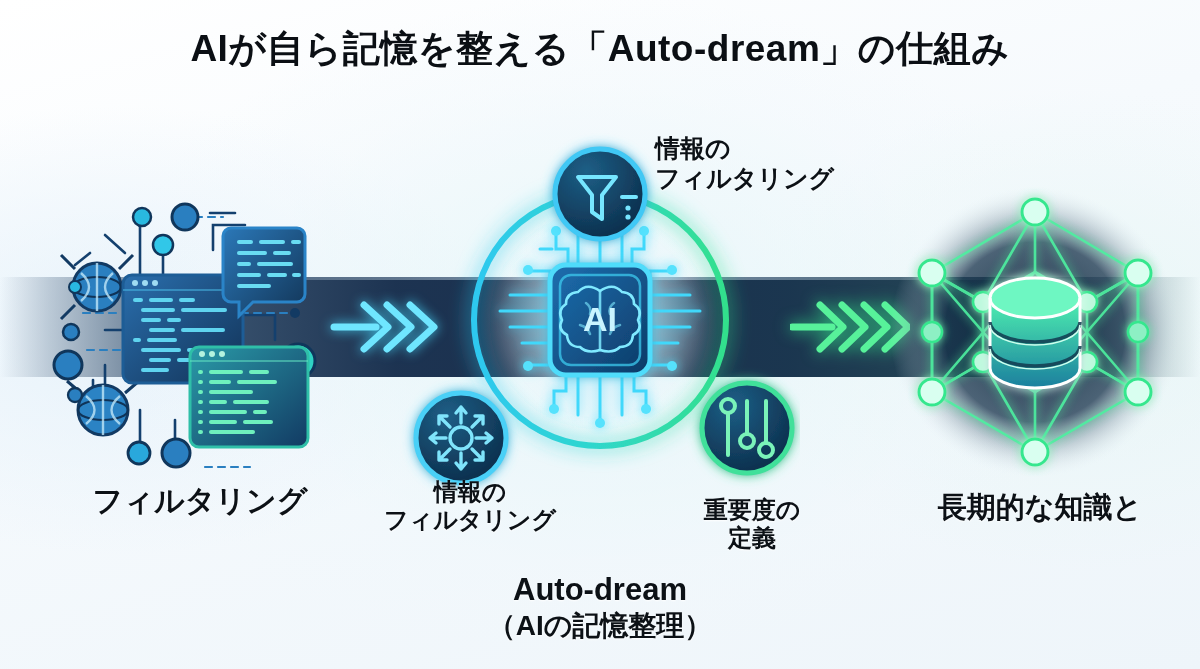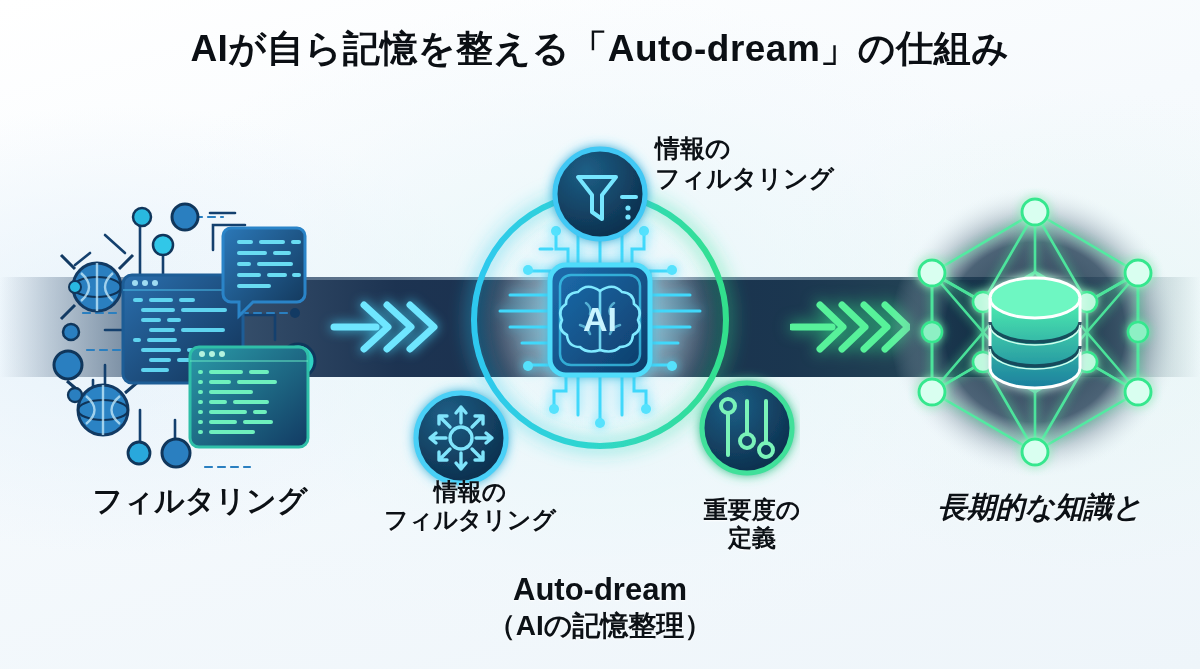--- a/index.html
+++ b/index.html
@@ -50,21 +50,21 @@
 
   
   .cluster-left{position:absolute;left:45px;top:195px;width:300px;height:290px;}
   .cluster-right{position:absolute;left:885px;top:180px;width:300px;height:300px;}
   .center-stage{position:absolute;left:400px;top:115px;width:400px;height:380px;}
 
   
   .cap{position:absolute;font-weight:bold;color:#0c1116;text-align:center;line-height:1.18;
        text-shadow:0 1px 2px rgba(255,255,255,.95);}
   .cap-left   {left:30px;  top:483px; width:340px; font-size:30px;}
-  .cap-right  {left:890px; top:490px; width:300px; font-size:29px;font-style:italic;}
+  .cap-right  {left:890px; top:490px; width:300px; font-size:29px;}
   .cap-filter-top{left:655px; top:134px; width:230px; font-size:25px; text-align:left;}
   .cap-filter-bot{left:370px; top:478px; width:200px; font-size:24px;}
   .cap-priority  {left:672px; top:496px; width:160px; font-size:24px;}
   .cap-brand     {left:400px; top:572px; width:400px; font-size:31px;}
   .cap-brand .sub{display:block;font-size:28px;}
 
   .glow-cyan{filter:drop-shadow(0 0 6px rgba(70,220,255,.85));}
   .glow-green{filter:drop-shadow(0 0 8px rgba(50,235,140,.85));}
 </style>
 </head>

